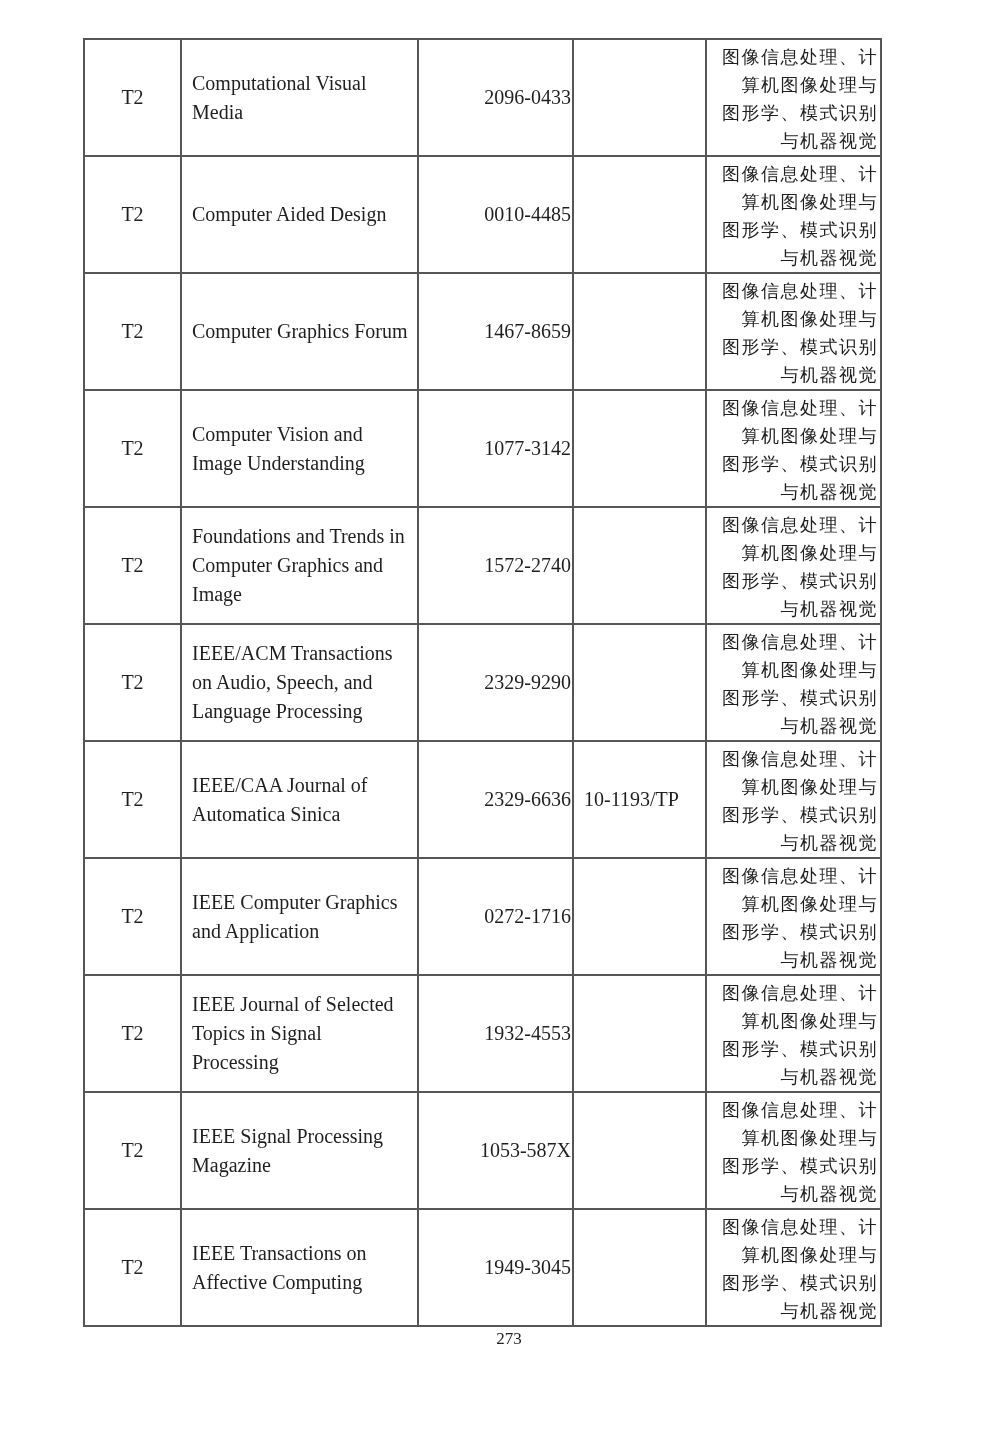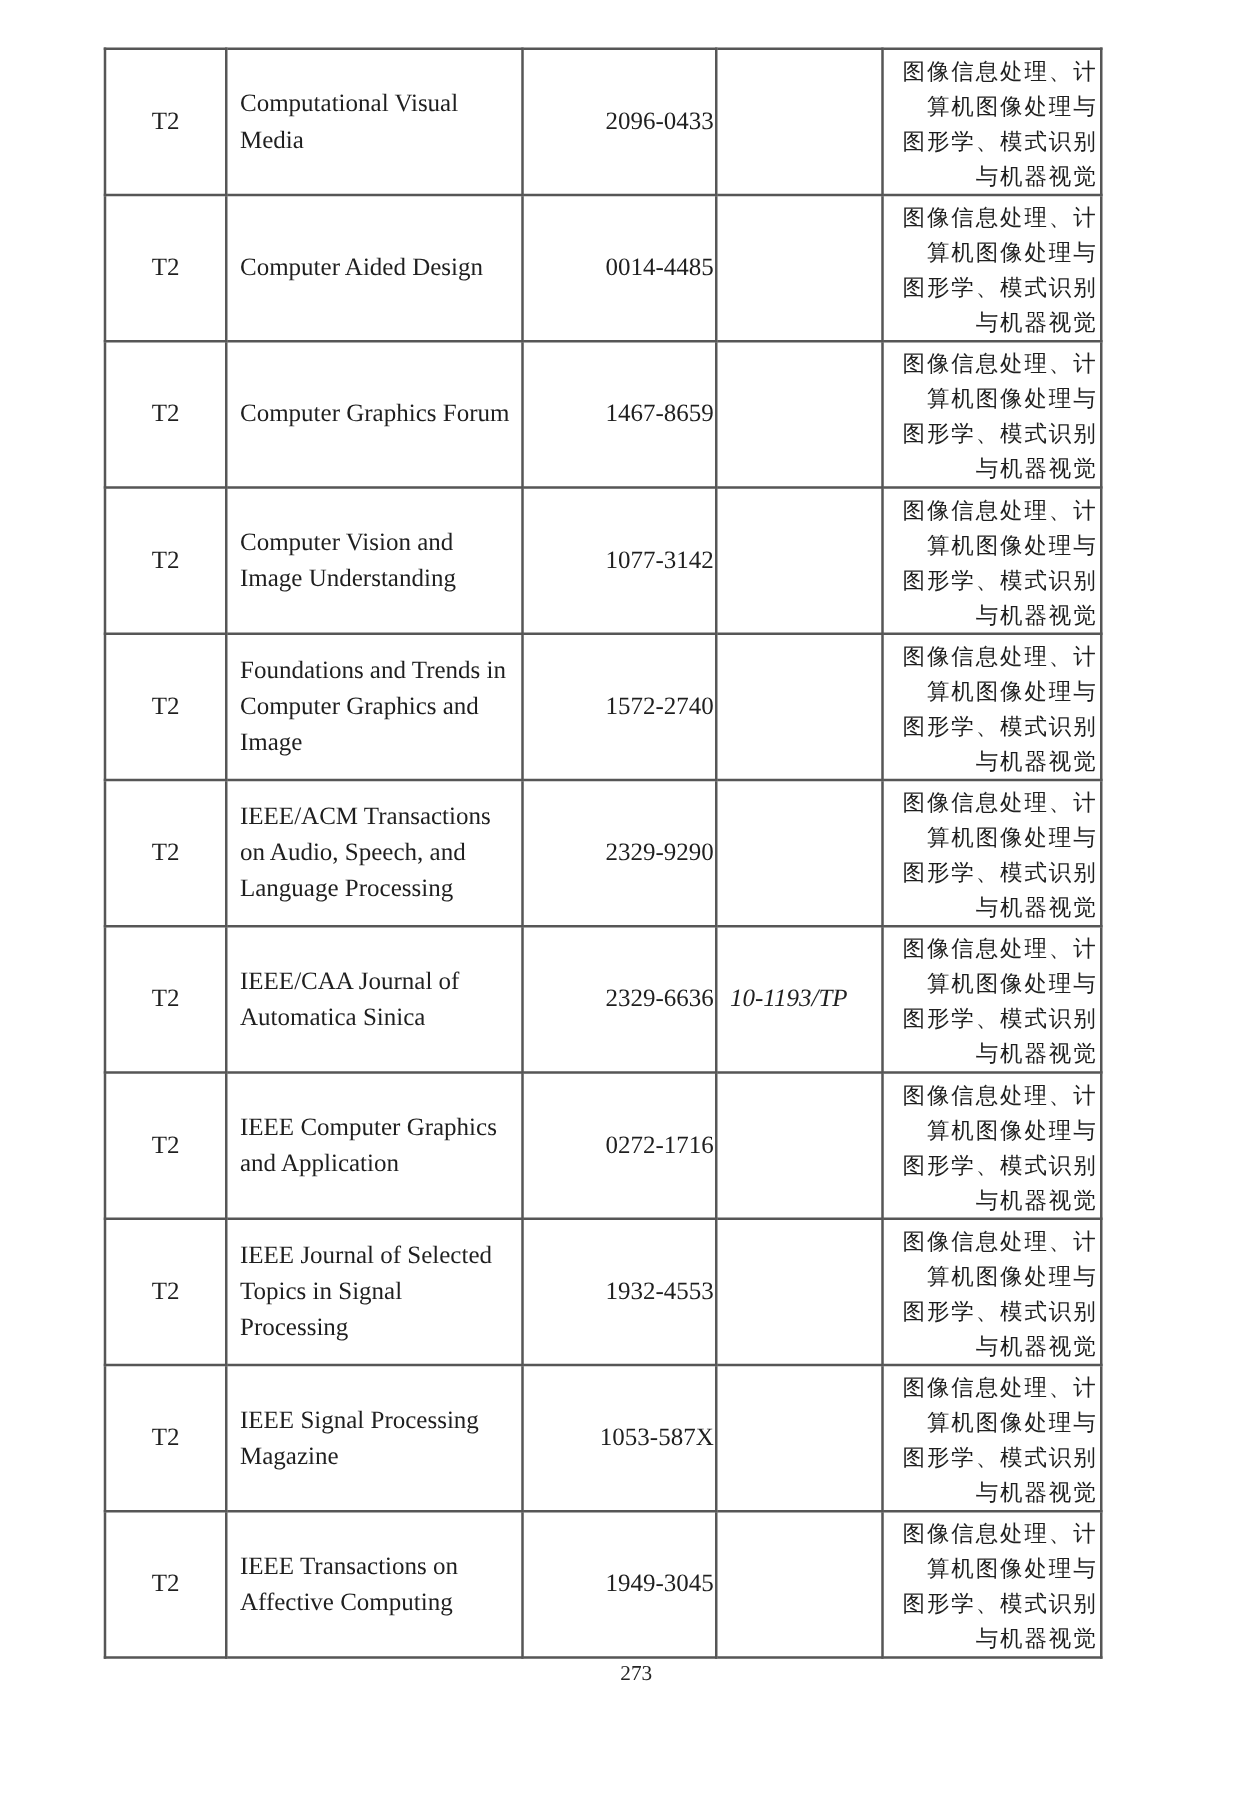--- a/index.html
+++ b/index.html
@@ -43,21 +43,20 @@
     line-height: 29px;
     white-space: pre-line;
   }
   td.cell-issn {
     text-align: right;
     padding-left: 10px;
   }
   td.cell-cn {
     text-align: left;
     padding-left: 10px;
-    font-style: italic;
   }
   td.cell-category {
     vertical-align: top;
     text-align: right;
     padding: 3px 2px 0 8px;
     font-size: 18px;
     line-height: 28px;
     letter-spacing: 1.5px;
     white-space: pre-line;
   }
@@ -91,21 +90,21 @@
       <td class="cell-issn">2096-0433</td>
       <td class="cell-cn"></td>
       <td class="cell-category">图像信息处理、计
 算机图像处理与
 图形学、模式识别
 与机器视觉</td>
     </tr>
     <tr>
       <td class="cell-tier">T2</td>
       <td class="cell-journal">Computer Aided Design</td>
-      <td class="cell-issn">0014-4485</td>
+      <td class="cell-issn">0010-4485</td>
       <td class="cell-cn"></td>
       <td class="cell-category">图像信息处理、计
 算机图像处理与
 图形学、模式识别
 与机器视觉</td>
     </tr>
     <tr>
       <td class="cell-tier">T2</td>
       <td class="cell-journal">Computer Graphics Forum</td>
       <td class="cell-issn">1467-8659</td>

